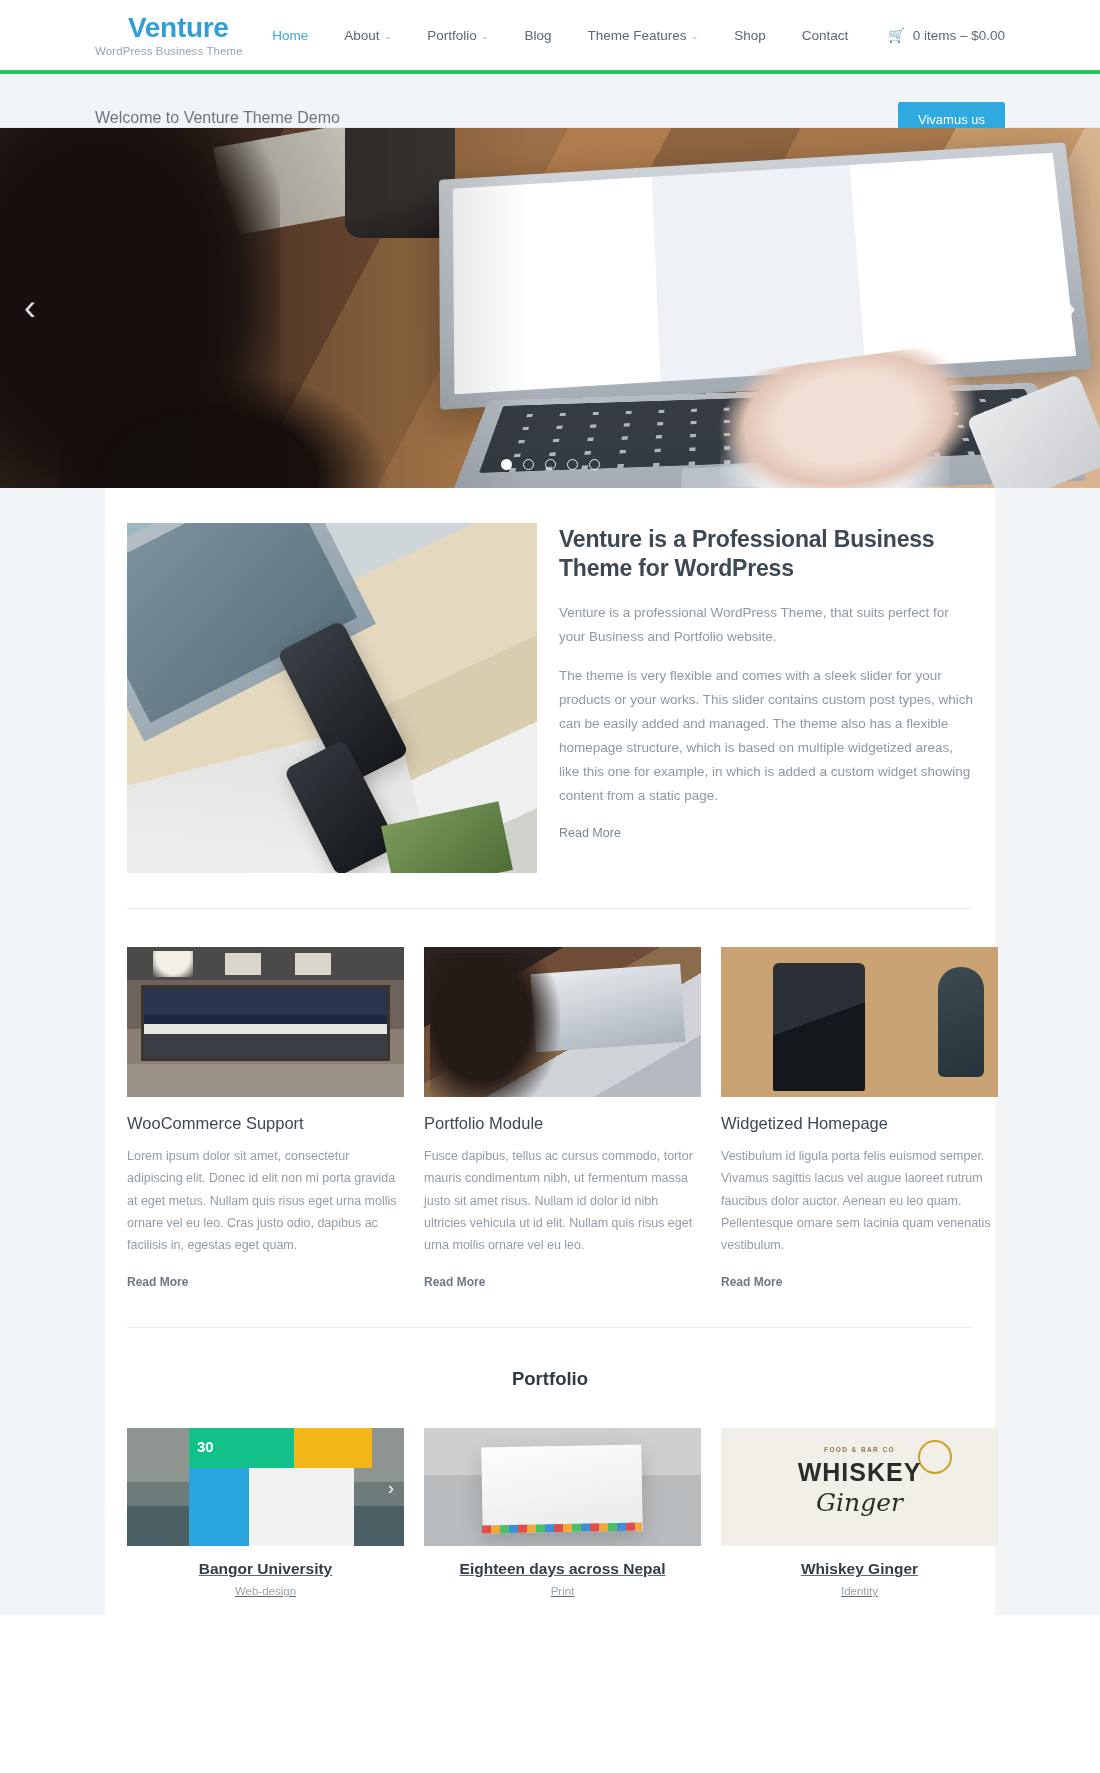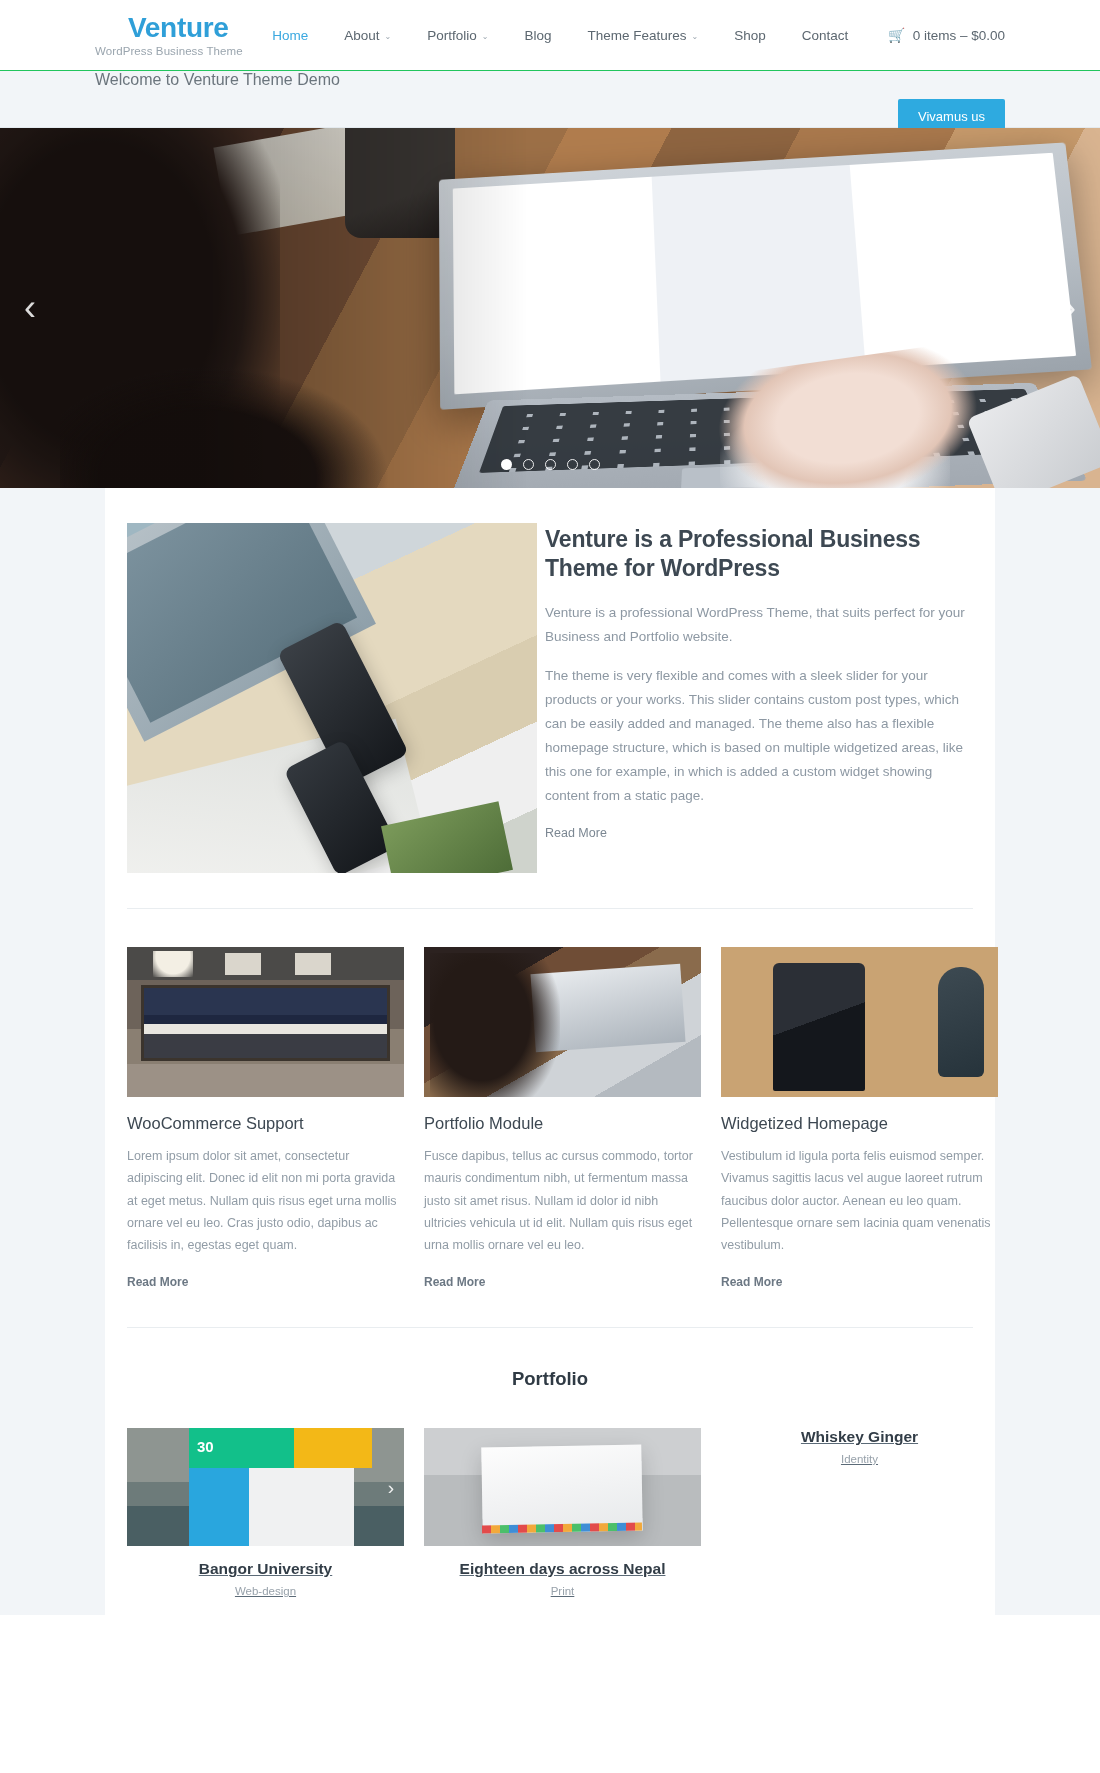--- a/index.html
+++ b/index.html
@@ -61,24 +61,24 @@
     white-space: nowrap;
     cursor: pointer;
   }
   .cart-icon { font-size: 14px; color: #4a545c; line-height: 1; }
 
   
   .welcome-bar {
     width: 1100px;
     height: 58px;
     background: #f2f5f8;
-    border-top: 1px solid #22c55e;
+    border-top: 4px solid #22c55e;
     border-bottom: 1px solid #e4eaef;
     display: flex;
-    align-items: flex-start;
+    align-items: flex-end;
     padding: 0 95px;
     position: relative;
   }
   .welcome-text { font-size: 16px; color: #6b757d; font-weight: 400; }
   .contact-btn {
     position: absolute;
     right: 95px;
     top: 28px;
     background: #2eaae0;
     color: #ffffff;
@@ -251,21 +251,21 @@
   
   .page-bg { width: 1100px; background: #f2f5f8; padding-bottom: 0; }
   .content-card {
     width: 890px;
     margin: 0 105px 0 105px;
     background: #ffffff;
     padding: 35px 22px 0 22px;
   }
 
   
-  .intro-row { display: flex; gap: 8px; padding: 0 0 0 0; }
+  .intro-row { display: flex; gap: 22px; padding: 0 0 0 0; }
   .intro-figure {
     width: 410px; height: 350px;
     flex: 0 0 410px;
     position: relative;
     overflow: hidden;
     background: #d7dade;
   }
   .fg-a {
     position: absolute; inset: 0;
     background: linear-gradient(155deg, #9fb7c2 0 16%, #cfd6da 16% 30%, #e4d9bf 30% 56%, #d9cdb0 56% 72%, #efefef 72% 88%, #cfd3cc 88% 100%);
@@ -610,20 +610,26 @@
         <div class="pf-cat">Web-design</div>
       </div>
 
       <div class="pf-item">
         <div class="pf-img pf-book"></div>
         <div class="pf-name">Eighteen days across Nepal</div>
         <div class="pf-cat">Print</div>
       </div>
 
       <div class="pf-item">
+        <div class="pf-img pf-whiskey">
+          <div class="wseal"></div>
+          <div class="wtop">FOOD &amp; BAR CO</div>
+          <div class="wmain">WHISKEY</div>
+          <div class="wsub">Ginger</div>
+        </div>
         <div class="pf-name">Whiskey Ginger</div>
         <div class="pf-cat">Identity</div>
       </div>
     </div>
 
     <div class="tail"></div>
   </div>
 </div>
 
 </body></html>

